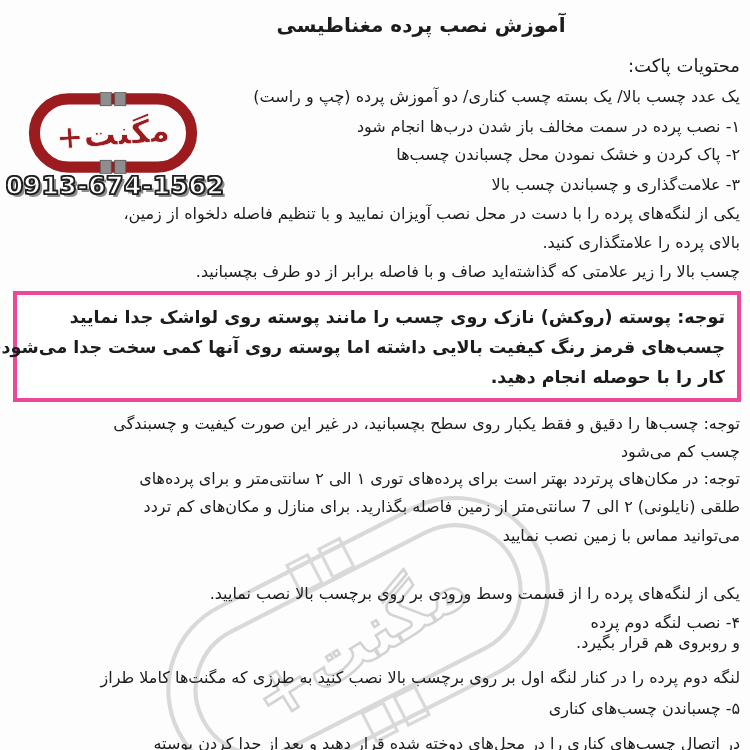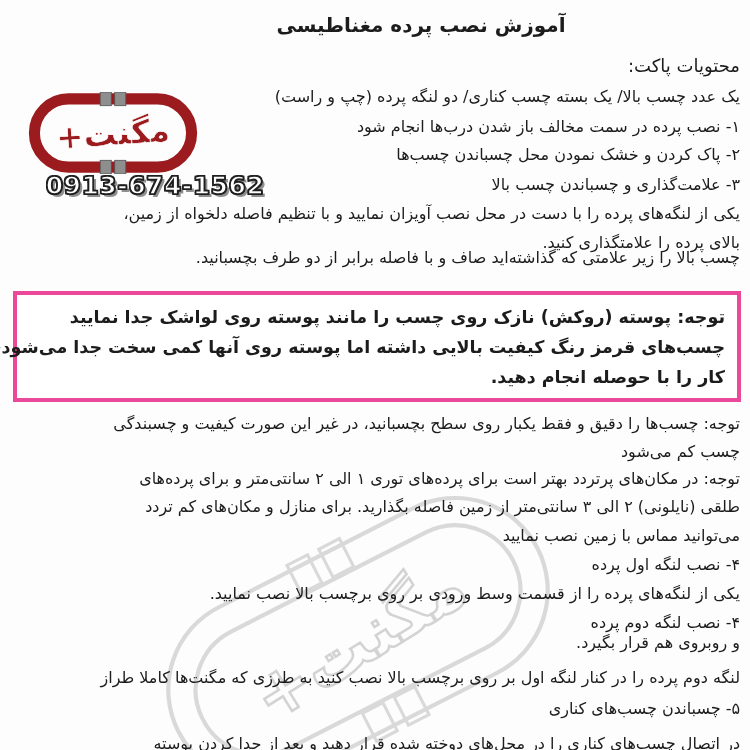--- a/index.html
+++ b/index.html
@@ -28,21 +28,20 @@
     text-align:right; white-space:nowrap;
   }
   .logo-wrap { position:absolute; top:92px; left:12px; width:202px; height:82px; z-index:2; }
   .phone {
     position:absolute; top:171px; left:2px; width:226px; z-index:2;
     text-align:center; direction:ltr; font-weight:bold; font-size:25px;
     letter-spacing:0.5px; color:#ffffff;
     -webkit-text-stroke:1.5px #1f1f1f;
     text-shadow:-1px -1px 0 #222, 1px -1px 0 #222, -1px 1px 0 #222,
                  1px 1px 0 #222, 3px 3px 0 #8f8f8f;
-    margin-left:40px;
   }
   .watermark {
     position:absolute; top:520px; left:148px; width:420px; height:240px;
     transform:rotate(-27deg); z-index:0; opacity:0.9;
   }
 </style>
 </head>
 <body>
 
 <div class="page">
@@ -64,40 +63,39 @@
     <rect x="85" y="0" width="13" height="16" stroke="#555" stroke-width="1" fill="#8e8e8e"></rect>
     <rect x="102" y="0" width="13" height="16" stroke="#555" stroke-width="1" fill="#8e8e8e"></rect>
     <rect x="85" y="80" width="13" height="16" stroke="#555" stroke-width="1" fill="#8e8e8e"></rect>
     <rect x="102" y="80" width="13" height="16" stroke="#555" stroke-width="1" fill="#8e8e8e"></rect>
     <text x="100" y="62" text-anchor="middle" font-size="38" font-weight="bold" stroke="#ffffff" stroke-width="0.8" transform="rotate(-4 100 48)" fill="#9b1b1e">مگنت+</text>
   </svg>
 
   <div class="phone">0913-674-1562</div>
 
   <div class="ln hd" style="top:55px">محتویات پاکت:</div>
-  <div class="ln" style="top:86px">یک عدد چسب بالا/ یک بسته چسب کناری/ دو لنگه پرده (چپ و راست)</div>
+  <div class="ln" style="top:86px">یک عدد چسب بالا/ یک بسته چسب کناری/ دو آموزش پرده (چپ و راست)</div>
   <div class="ln" style="top:116px">۱- نصب پرده در سمت مخالف باز شدن درب‌ها انجام شود</div>
   <div class="ln" style="top:144px">۲- پاک کردن و خشک نمودن محل چسباندن چسب‌ها</div>
   <div class="ln" style="top:174px">۳- علامت‌گذاری و چسباندن چسب بالا</div>
   <div class="ln" style="top:203px">یکی از لنگه‌های پرده را با دست در محل نصب آویزان نمایید و با تنظیم فاصله دلخواه از زمین،</div>
   <div class="ln" style="top:232px">بالای پرده را علامتگذاری کنید.</div>
-  <div class="ln" style="top:247px">چسب بالا را زیر علامتی که گذاشته‌اید صاف و با فاصله برابر از دو طرف بچسبانید.</div>
+  <div class="ln" style="top:261px">چسب بالا را زیر علامتی که گذاشته‌اید صاف و با فاصله برابر از دو طرف بچسبانید.</div>
 
   <div class="notice">
     <div class="bl">توجه: پوسته (روکش) نازک روی چسب را مانند پوسته روی لواشک جدا نمایید</div>
     <div class="bl">چسب‌های قرمز رنگ کیفیت بالایی داشته اما پوسته روی آنها کمی سخت جدا می‌شود، این</div>
     <div class="bl">کار را با حوصله انجام دهید.</div>
   </div>
 
   <div class="ln" style="top:413px">توجه: چسب‌ها را دقیق و فقط یکبار روی سطح بچسبانید، در غیر این صورت کیفیت و چسبندگی</div>
   <div class="ln" style="top:441px">چسب کم می‌شود</div>
   <div class="ln" style="top:468px">توجه: در مکان‌های پرتردد بهتر است برای پرده‌های توری ۱ الی ۲ سانتی‌متر و برای پرده‌های</div>
-  <div class="ln" style="top:496px">طلقی (نایلونی) ۲ الی ۳ سانتی‌متر از زمین فاصله بگذارید. برای منازل و مکان‌های کم تردد</div>
+  <div class="ln" style="top:496px">طلقی (نایلونی) ۲ الی 7 سانتی‌متر از زمین فاصله بگذارید. برای منازل و مکان‌های کم تردد</div>
   <div class="ln" style="top:525px">می‌توانید مماس با زمین نصب نمایید</div>
-  <div class="ln" style="top:554px">۴- نصب لنگه اول پرده</div>
   <div class="ln" style="top:583px">یکی از لنگه‌های پرده را از قسمت وسط ورودی بر روی برچسب بالا نصب نمایید.</div>
   <div class="ln" style="top:612px">۴- نصب لنگه دوم پرده</div>
   <div class="ln" style="top:667px">لنگه دوم پرده را در کنار لنگه اول بر روی برچسب بالا نصب کنید به طرزی که مگنت‌ها کاملا طراز</div>
   <div class="ln" style="top:632px">و روبروی هم قرار بگیرد.</div>
   <div class="ln" style="top:698px">۵- چسباندن چسب‌های کناری</div>
   <div class="ln" style="top:733px">در اتصال چسب‌های کناری را در محل‌های دوخته شده قرار دهید و بعد از جدا کردن پوسته</div>
 
 </div>
 
 </body></html>

